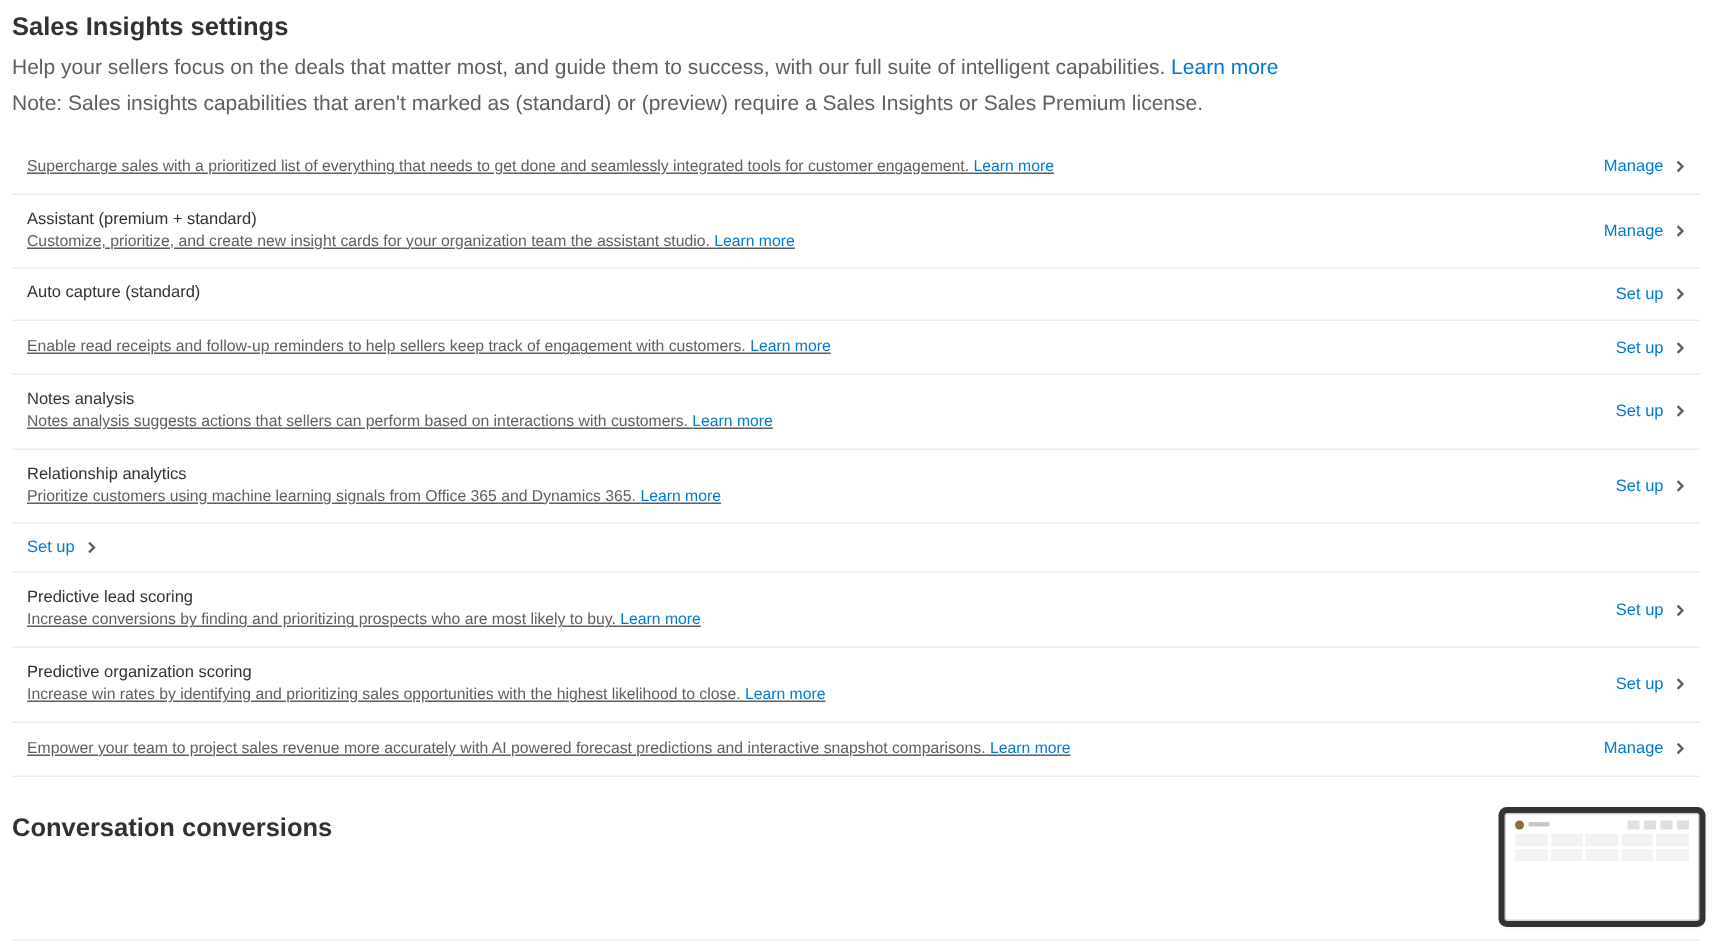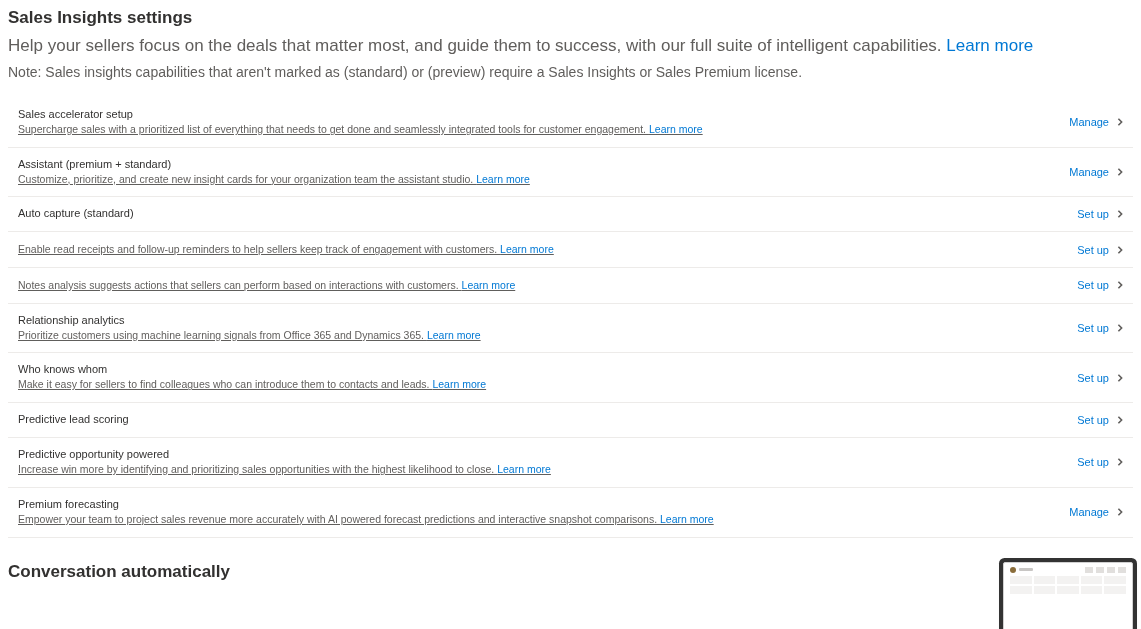--- a/index.html
+++ b/index.html
@@ -14,21 +14,21 @@
   .page {
     padding: 8px;
   }
   .page-title {
     font-size: 17px;
     font-weight: 600;
     color: #323130;
     margin-bottom: 8px;
   }
   .page-subtitle {
-    font-size: 17px;
+    font-size: 14px;
     color: #605e5c;
     margin-bottom: 8px;
   }
   .page-note {
     font-size: 14px;
     color: #605e5c;
     margin-bottom: 18px;
   }
   a.link, .link {
     color: #0078d4;
@@ -145,21 +145,20 @@
   <h1 class="page-title">Sales Insights settings</h1>
   <p class="page-subtitle">
     <span>Help your sellers focus on the deals that matter most, and guide them to success, with our full suite of intelligent capabilities.</span>
     <a class="link">Learn more</a>
   </p>
   <p class="page-note">Note: Sales insights capabilities that aren't marked as (standard) or (preview) require a Sales Insights or Sales Premium license.</p>
 
   <div class="settings-list" id="settings-list">
       <div class="setting-item">
         <div class="setting-text">
-          <div class="setting-title">Sales accelerator setup</div>
           <div class="setting-desc"><span>Supercharge sales with a prioritized list of everything that needs to get done and seamlessly integrated tools for customer engagement. </span><a class="link">Learn more</a></div>
         </div>
         <div class="setting-action">
           <span>Manage</span>
           <span class="chevron">
             <svg viewBox="0 0 10 10">
               <polyline points="3,1 7,5 3,9"></polyline>
             </svg>
           </span>
         </div>
@@ -199,20 +198,21 @@
           <span>Set up</span>
           <span class="chevron">
             <svg viewBox="0 0 10 10">
               <polyline points="3,1 7,5 3,9"></polyline>
             </svg>
           </span>
         </div>
       </div>
       <div class="setting-item">
         <div class="setting-text">
+          <div class="setting-title">Notes analysis</div>
           <div class="setting-desc"><span>Notes analysis suggests actions that sellers can perform based on interactions with customers. </span><a class="link">Learn more</a></div>
         </div>
         <div class="setting-action">
           <span>Set up</span>
           <span class="chevron">
             <svg viewBox="0 0 10 10">
               <polyline points="3,1 7,5 3,9"></polyline>
             </svg>
           </span>
         </div>
@@ -225,79 +225,75 @@
         <div class="setting-action">
           <span>Set up</span>
           <span class="chevron">
             <svg viewBox="0 0 10 10">
               <polyline points="3,1 7,5 3,9"></polyline>
             </svg>
           </span>
         </div>
       </div>
       <div class="setting-item">
-        <div class="setting-text">
-          <div class="setting-title">Who knows whom</div>
-          <div class="setting-desc"><span>Make it easy for sellers to find colleagues who can introduce them to contacts and leads. </span><a class="link">Learn more</a></div>
-        </div>
         <div class="setting-action">
           <span>Set up</span>
           <span class="chevron">
             <svg viewBox="0 0 10 10">
               <polyline points="3,1 7,5 3,9"></polyline>
             </svg>
           </span>
         </div>
       </div>
       <div class="setting-item">
         <div class="setting-text">
           <div class="setting-title">Predictive lead scoring</div>
-        </div>
-        <div class="setting-action">
-          <span>Set up</span>
-          <span class="chevron">
-            <svg viewBox="0 0 10 10">
-              <polyline points="3,1 7,5 3,9"></polyline>
-            </svg>
-          </span>
-        </div>
-      </div>
-      <div class="setting-item">
-        <div class="setting-text">
-          <div class="setting-title">Predictive opportunity powered</div>
-          <div class="setting-desc"><span>Increase win more by identifying and prioritizing sales opportunities with the highest likelihood to close. </span><a class="link">Learn more</a></div>
-        </div>
-        <div class="setting-action">
-          <span>Set up</span>
-          <span class="chevron">
-            <svg viewBox="0 0 10 10">
-              <polyline points="3,1 7,5 3,9"></polyline>
-            </svg>
-          </span>
-        </div>
-      </div>
-      <div class="setting-item">
-        <div class="setting-text">
-          <div class="setting-title">Premium forecasting</div>
+          <div class="setting-desc"><span>Increase conversions by finding and prioritizing prospects who are most likely to buy. </span><a class="link">Learn more</a></div>
+        </div>
+        <div class="setting-action">
+          <span>Set up</span>
+          <span class="chevron">
+            <svg viewBox="0 0 10 10">
+              <polyline points="3,1 7,5 3,9"></polyline>
+            </svg>
+          </span>
+        </div>
+      </div>
+      <div class="setting-item">
+        <div class="setting-text">
+          <div class="setting-title">Predictive organization scoring</div>
+          <div class="setting-desc"><span>Increase win rates by identifying and prioritizing sales opportunities with the highest likelihood to close. </span><a class="link">Learn more</a></div>
+        </div>
+        <div class="setting-action">
+          <span>Set up</span>
+          <span class="chevron">
+            <svg viewBox="0 0 10 10">
+              <polyline points="3,1 7,5 3,9"></polyline>
+            </svg>
+          </span>
+        </div>
+      </div>
+      <div class="setting-item">
+        <div class="setting-text">
           <div class="setting-desc"><span>Empower your team to project sales revenue more accurately with AI powered forecast predictions and interactive snapshot comparisons. </span><a class="link">Learn more</a></div>
         </div>
         <div class="setting-action">
           <span>Manage</span>
           <span class="chevron">
             <svg viewBox="0 0 10 10">
               <polyline points="3,1 7,5 3,9"></polyline>
             </svg>
           </span>
         </div>
       </div>
     </div>
 
   <div class="section">
     <div class="section-text">
-      <h2 class="section-title">Conversation automatically</h2>
+      <h2 class="section-title">Conversation conversions</h2>
 
     </div>
     <div class="preview-card">
       <div class="preview-header">
         <div class="avatar-dot"></div>
         <div class="bar"></div>
         <div class="sp"></div>
         <div class="mini"></div>
           <div class="mini"></div>
           <div class="mini"></div>

